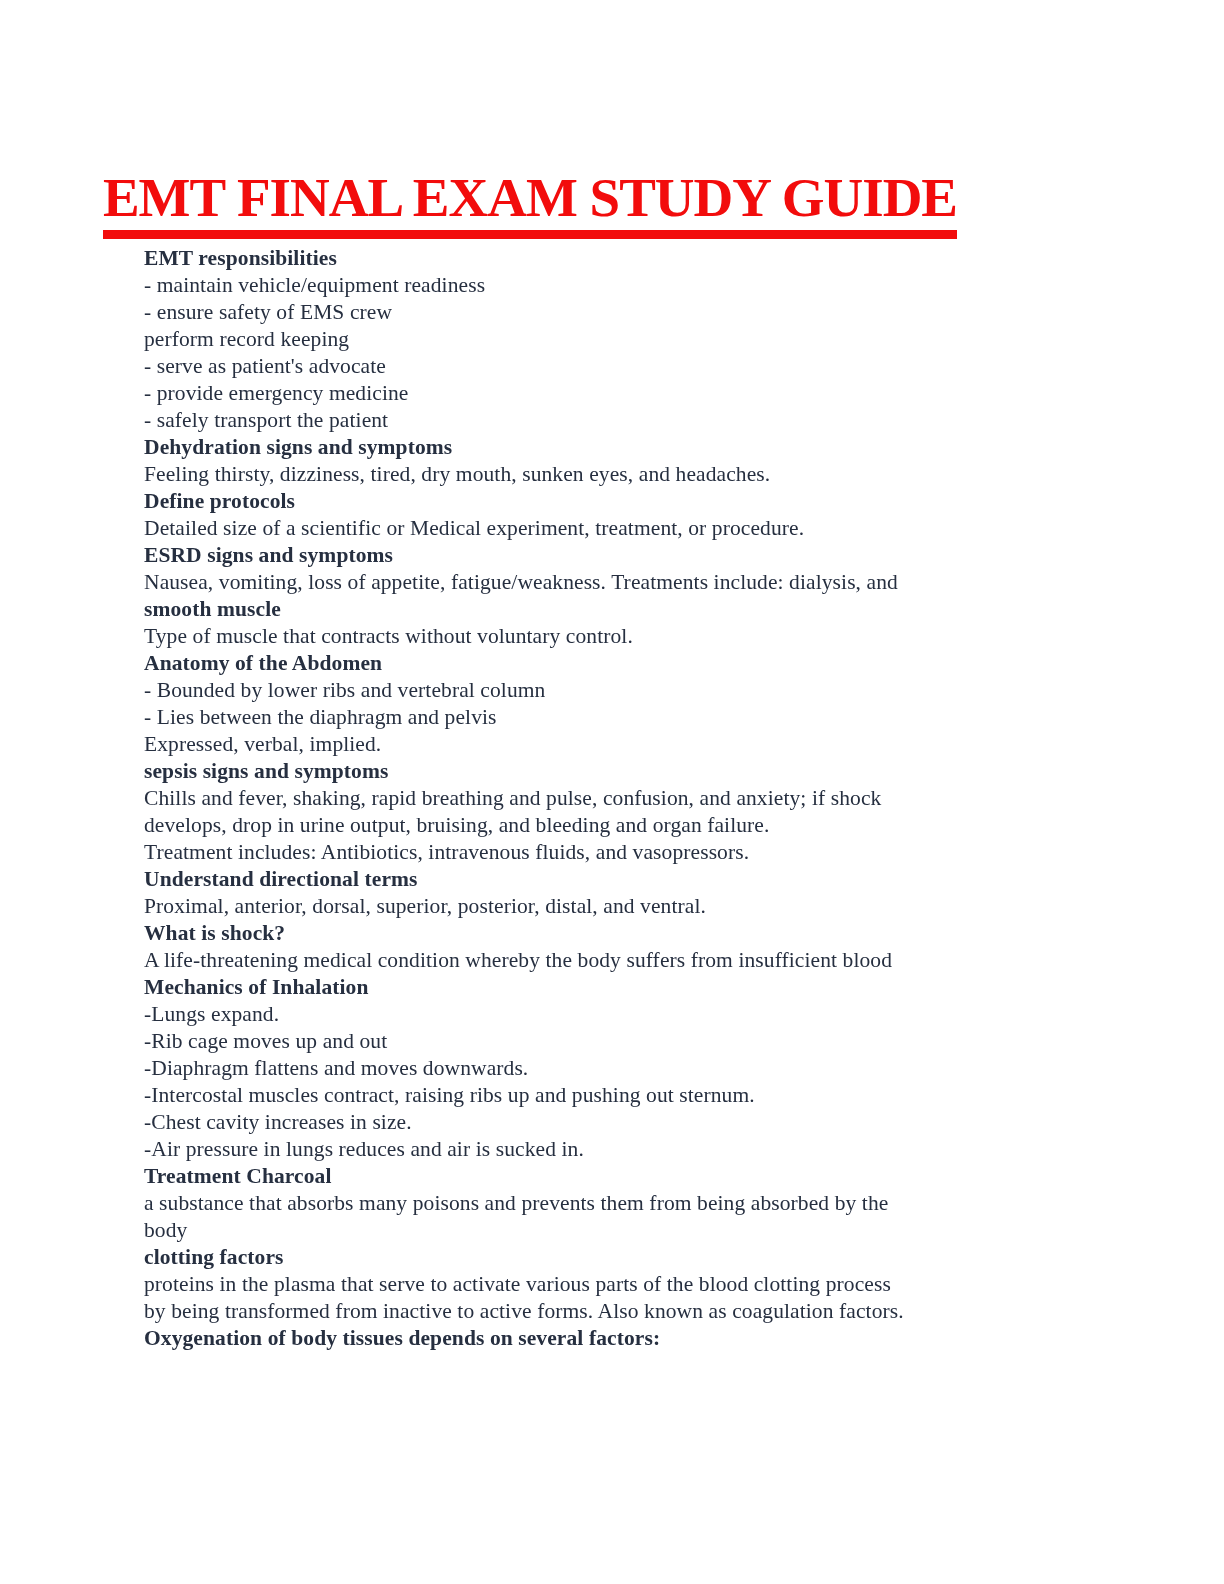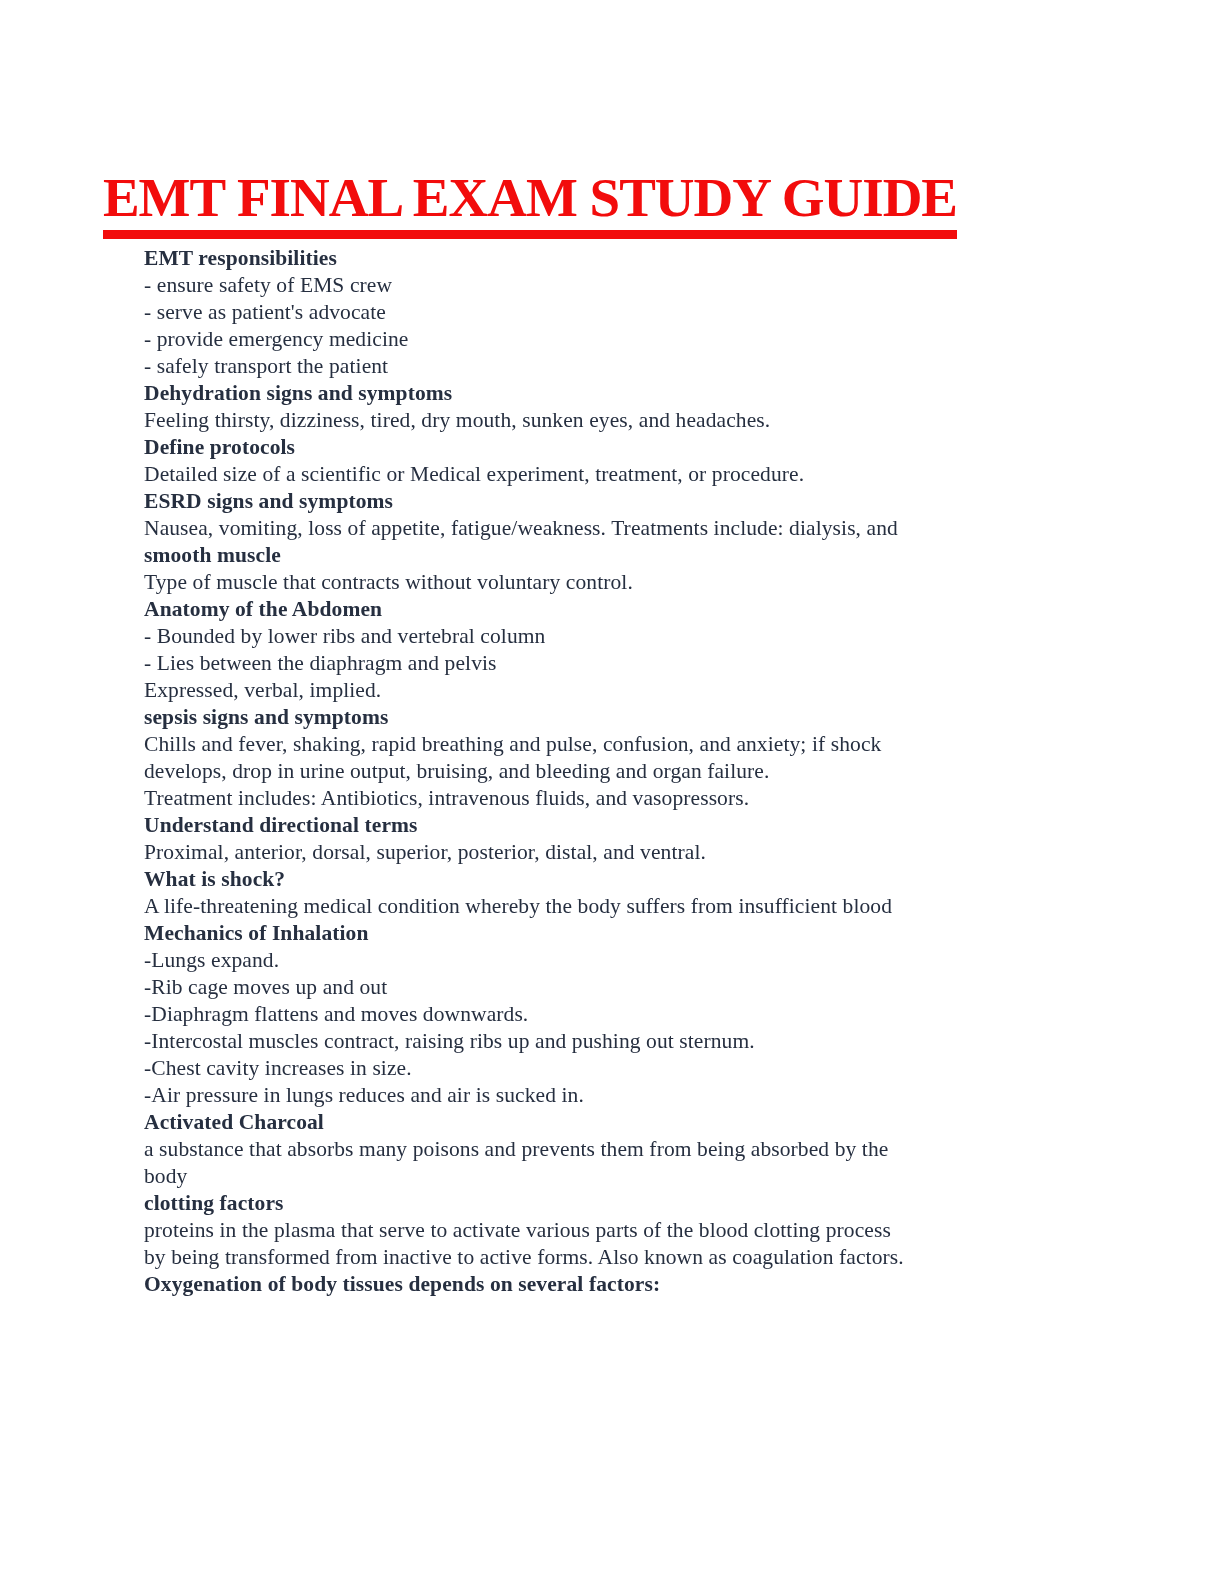--- a/index.html
+++ b/index.html
@@ -48,21 +48,23 @@
 </style>
 </head>
 <body>
 
 <div class="page">
   <div class="title-wrap">
     <span class="doc-title">EMT FINAL EXAM STUDY GUIDE</span>
   </div>
   <div class="doc-body">
       <div class="line heading">EMT responsibilities</div>
+      <div class="line">- maintain vehicle/equipment readiness</div>
       <div class="line">- ensure safety of EMS crew</div>
+      <div class="line">perform record keeping</div>
       <div class="line">- serve as patient's advocate</div>
       <div class="line">- provide emergency medicine</div>
       <div class="line">- safely transport the patient</div>
       <div class="line heading">Dehydration signs and symptoms</div>
       <div class="line">Feeling thirsty, dizziness, tired, dry mouth, sunken eyes, and headaches.</div>
       <div class="line heading">Define protocols</div>
       <div class="line">Detailed size of a scientific or Medical experiment, treatment, or procedure.</div>
       <div class="line heading">ESRD signs and symptoms</div>
       <div class="line">Nausea, vomiting, loss of appetite, fatigue/weakness. Treatments include: dialysis, and</div>
       <div class="line heading">smooth muscle</div>
@@ -79,21 +81,21 @@
       <div class="line">Proximal, anterior, dorsal, superior, posterior, distal, and ventral.</div>
       <div class="line heading">What is shock?</div>
       <div class="line">A life-threatening medical condition whereby the body suffers from insufficient blood</div>
       <div class="line heading">Mechanics of Inhalation</div>
       <div class="line">-Lungs expand.</div>
       <div class="line">-Rib cage moves up and out</div>
       <div class="line">-Diaphragm flattens and moves downwards.</div>
       <div class="line">-Intercostal muscles contract, raising ribs up and pushing out sternum.</div>
       <div class="line">-Chest cavity increases in size.</div>
       <div class="line">-Air pressure in lungs reduces and air is sucked in.</div>
-      <div class="line heading">Activated Charcoal</div>
+      <div class="line heading">Treatment Charcoal</div>
       <div class="line">a substance that absorbs many poisons and prevents them from being absorbed by the</div>
       <div class="line">body</div>
       <div class="line heading">clotting factors</div>
       <div class="line">proteins in the plasma that serve to activate various parts of the blood clotting process</div>
       <div class="line">by being transformed from inactive to active forms. Also known as coagulation factors.</div>
       <div class="line heading">Oxygenation of body tissues depends on several factors:</div>
     </div>
 </div>
 
 </body></html>

